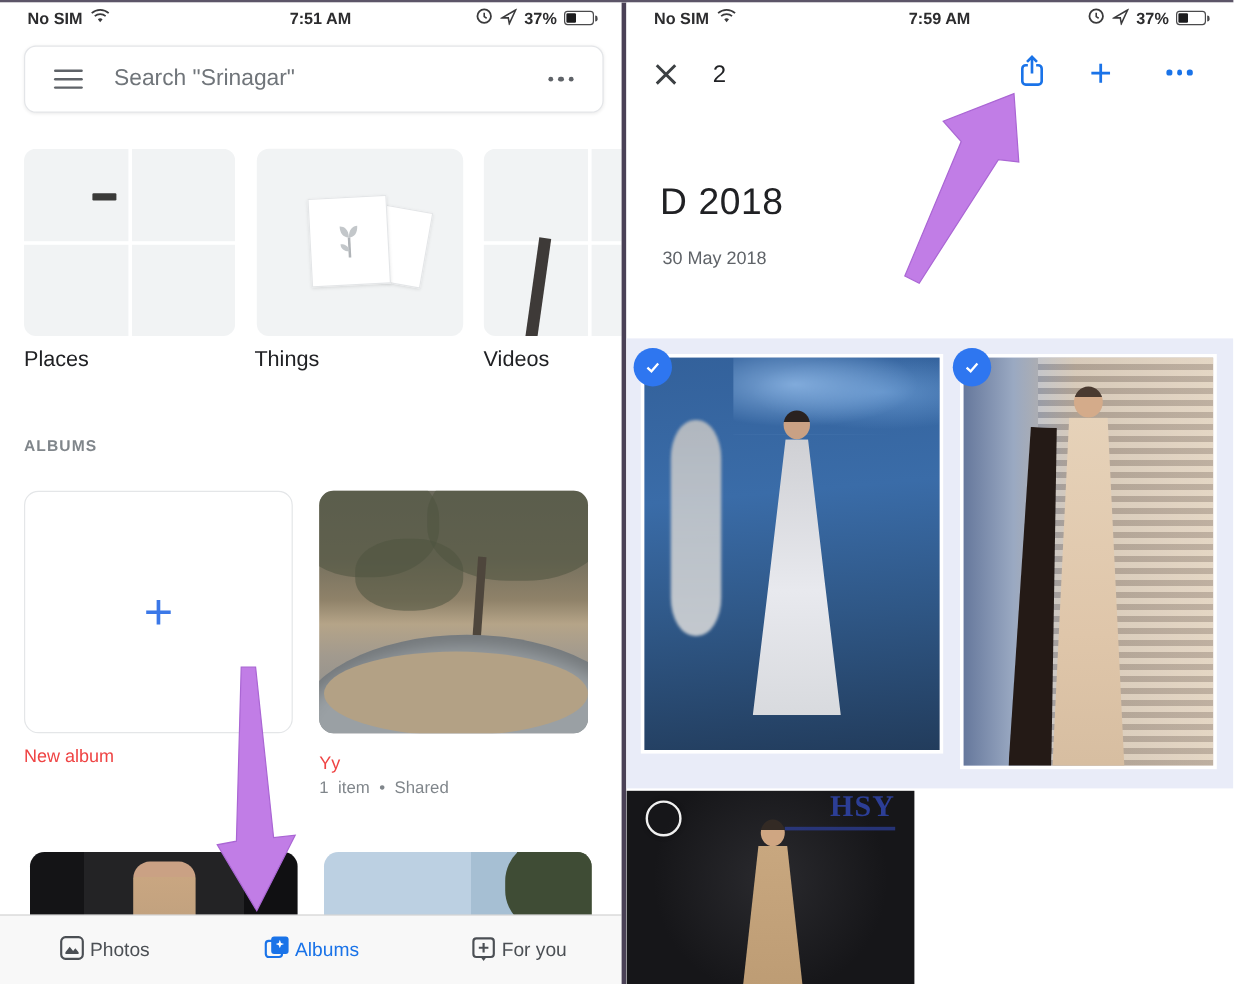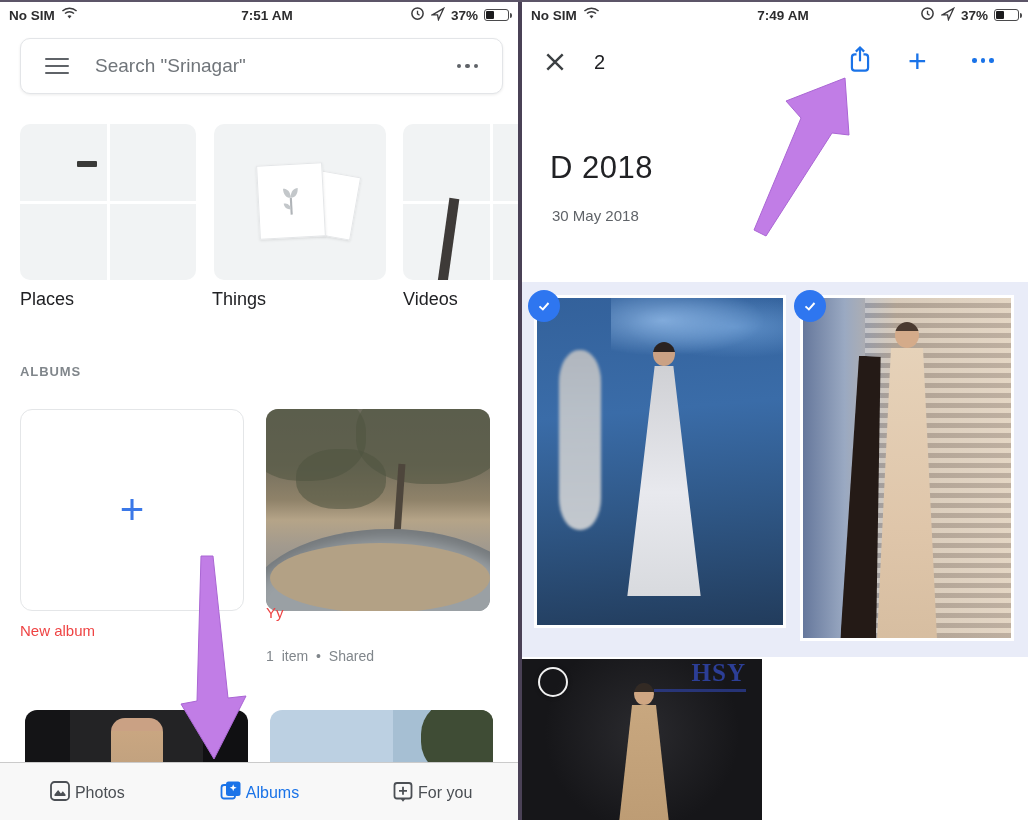--- a/index.html
+++ b/index.html
@@ -10,21 +10,21 @@
     background:#fff;border-top:2px solid #5c5568;
   }
   .phone{position:absolute;top:0;bottom:0;overflow:hidden;background:#fff;}
   .phone.left{left:0;width:518px;}
   .phone.right{left:522px;width:506px;}
   .separator{position:absolute;top:0;bottom:0;left:518px;width:4px;background:#4a4156;}
 
   
   .statusbar{position:absolute;top:0;left:0;right:0;height:26px;
     display:flex;align-items:center;justify-content:space-between;
-    padding:0 9px;font-size:13.5px;font-weight:600;color:#2c2c2e;}
+    padding:0 23px;font-size:13.5px;font-weight:600;color:#2c2c2e;}
   .sb-group{display:flex;align-items:center;gap:6px;}
   .sb-time{position:absolute;left:16px;right:0;text-align:center;font-weight:600;}
   .battery{width:25px;height:12px;border:1px solid #4a4a4c;border-radius:3px;position:relative;background:#fff;}
   .battery .fill{position:absolute;left:1px;top:1px;bottom:1px;width:35%;background:#1c1c1e;border-radius:1px;}
   .battery .nub{position:absolute;right:-4px;top:3px;width:2.5px;height:5px;background:#4a4a4c;border-radius:0 2px 2px 0;}
 
   
   .searchbar{position:absolute;left:20px;top:36px;width:483px;height:56px;background:#fff;
     border:1px solid #e3e5e8;border-radius:10px;box-shadow:0 1px 3px rgba(0,0,0,.08);
     display:flex;align-items:center;padding:0 24px;}
@@ -66,21 +66,21 @@
     background:linear-gradient(180deg,#6b6a5c 0%,#75705e 28%,#8f8269 45%,#b5a488 55%,#a29a8e 68%,#83898c 100%);}
   .yy-card .foliage{position:absolute;border-radius:45%;background:#4f5340;opacity:.55;}
   .f1{left:-20px;top:-18px;width:120px;height:90px;}
   .f2{left:90px;top:-25px;width:150px;height:100px;opacity:.45;}
   .f3{left:30px;top:40px;width:90px;height:60px;opacity:.35;}
   .yy-card .planter{position:absolute;left:-18px;right:-40px;bottom:-68px;height:150px;border-radius:50%;
     background:#9aa0a4;box-shadow:inset 0 10px 14px rgba(0,0,0,.25);}
   .yy-card .planter .soil{position:absolute;left:22px;right:40px;top:14px;height:70px;border-radius:50%;background:#b3a185;}
   .yy-card .trunk{position:absolute;left:58%;top:55px;width:7px;height:70px;background:#4e463c;transform:rotate(4deg);}
   .caption{position:absolute;font-size:15px;font-weight:500;color:#ef4444;}
-  .cap-new{left:20px;top:620px;} .cap-yy{left:266px;top:602px;}
+  .cap-new{left:20px;top:620px;} .cap-yy{left:266px;top:626px;}
   .cap-meta{position:absolute;left:266px;top:646px;font-size:14px;color:#80868b;word-spacing:4px;}
 
   
   .pcard{position:absolute;top:708px;width:223px;height:54px;border-radius:12px 12px 0 0;overflow:hidden;}
   .pcard1{left:25px;background:linear-gradient(90deg,#141416 0 20%,#232325 20% 80%,#101012 80% 100%);}
   .pcard1 .fig{position:absolute;left:86px;top:8px;width:52px;height:60px;border-radius:14px 14px 0 0;
     background:linear-gradient(180deg,#caa184 0 22%,#c9a681 22%,#bfa07e 100%);}
   .pcard2{left:270px;background:linear-gradient(90deg,#bcd0e2 0 55%,#a6bfd3 55% 72%,#55624a 72% 100%);}
   .pcard2 .tree{position:absolute;right:-18px;top:-12px;width:90px;height:80px;border-radius:45%;background:#3f4c35;}
 
@@ -300,21 +300,21 @@
       <div class="sb-group">
         <span>No SIM</span>
         <span>
           <svg width="17" height="13" viewBox="0 0 24 18">
               <path d="M12 16 L9.2 12.6 a4.6 4.6 0 0 1 5.6 0 Z" fill="#3a3a3c"></path>
               <path d="M5.6 9 a9.6 9.6 0 0 1 12.8 0" stroke="#3a3a3c" stroke-width="2" fill="none"></path>
               <path d="M2 5.4 a14.8 14.8 0 0 1 20 0" stroke="#3a3a3c" stroke-width="2" fill="none"></path>
             </svg>
         </span>
       </div>
-      <span class="sb-time">7:49 AM</span>
+      <span class="sb-time">7:59 AM</span>
       <div class="sb-group">
         <span>
           <svg width="15" height="15" viewBox="0 0 16 16">
               <circle cx="8" cy="8" r="6" fill="none" stroke="#3a3a3c" stroke-width="1.6"></circle>
               <path d="M8 5 v3.4 l2.2 1.4" stroke="#3a3a3c" stroke-width="1.4" fill="none"></path>
             </svg>
         </span>
         <span>
           <svg width="14" height="14" viewBox="0 0 16 16">
               <path d="M1.5 9 L14.5 1.5 L8.5 14.5 L7.5 9 Z" fill="none" stroke="#3a3a3c" stroke-width="1.5"></path>

